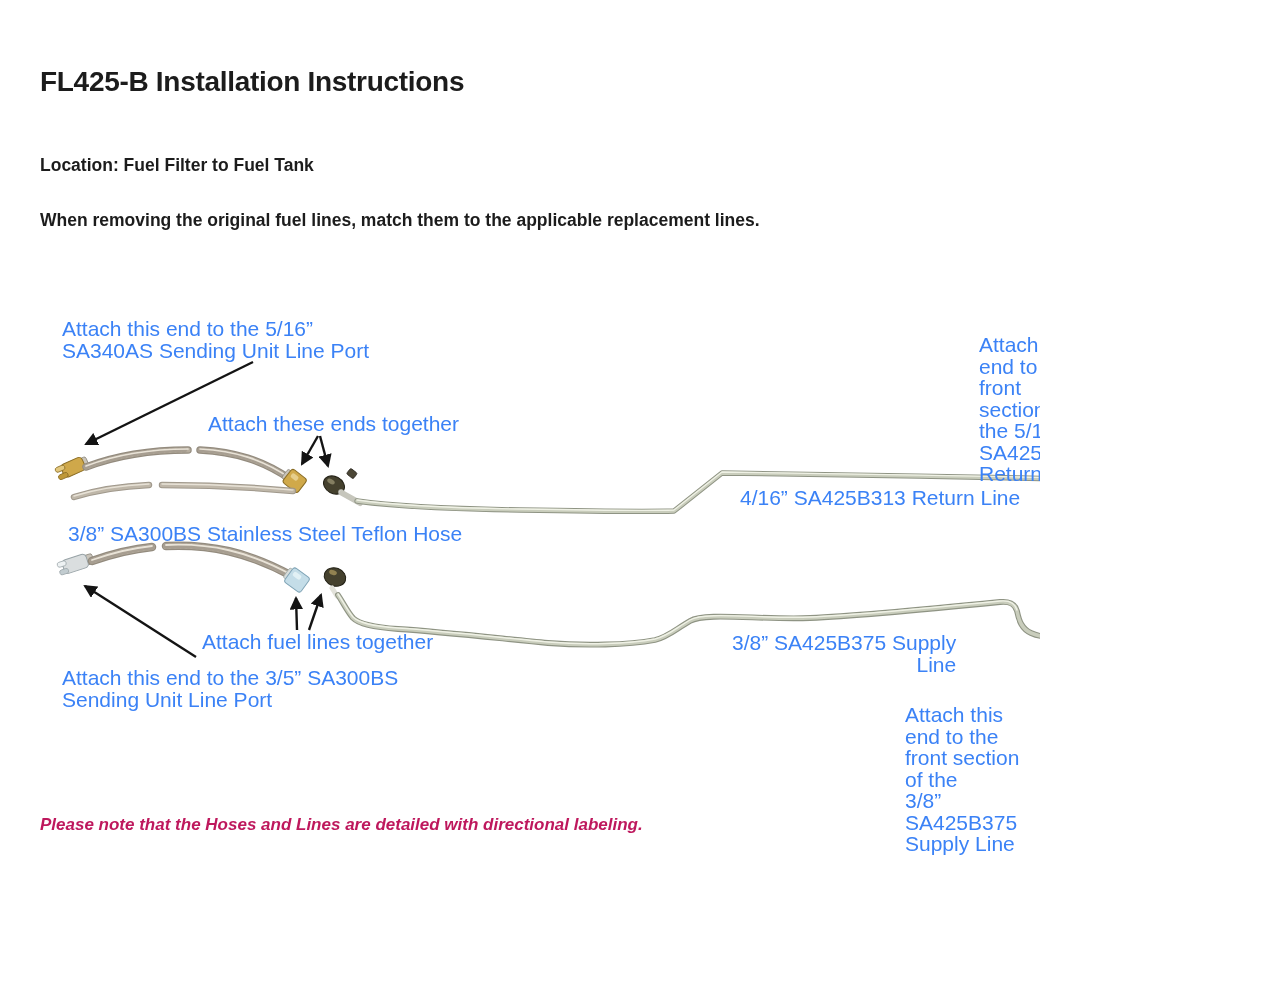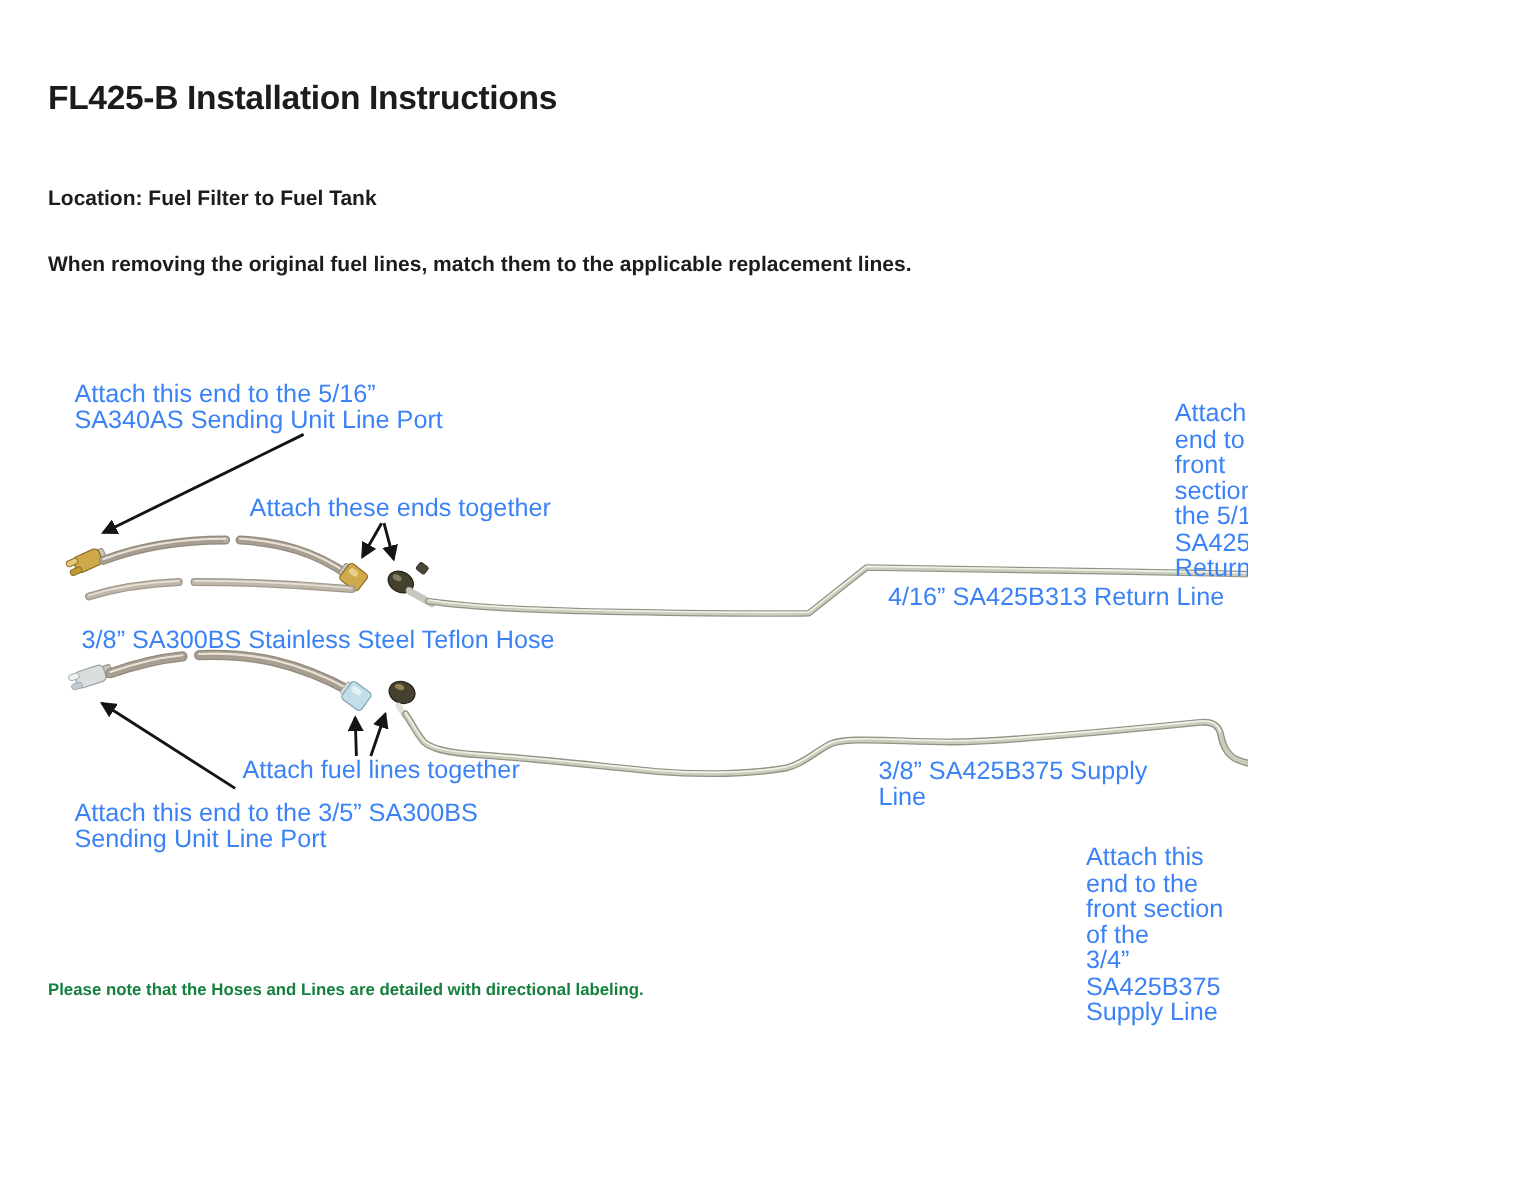--- a/index.html
+++ b/index.html
@@ -17,21 +17,21 @@
     left:40px;top:66px;
   }
   .subhead{
     font-size:17.5px;font-weight:700;margin-top:38px;
   }
   .dlabel{
     font-size:21px;line-height:21.5px;color:#3b82f6;
     white-space:pre-line;
   }
   .note{
-    font-size:14px;font-weight:700;color:#15803d;line-height:23px;
+    font-size:17px;font-weight:700;color:#be185d;line-height:23px;font-style:italic;
   }
   svg.diagram{position:absolute;left:0;top:0;width:1280px;height:989px;}
 </style>
 </head>
 <body>
 
 <div class="page">
 
   <svg class="diagram" viewBox="0 0 1280 989" xmlns="http://www.w3.org/2000/svg">
     <defs>
@@ -157,20 +157,20 @@
 SA340AS Sending Unit Line Port</div>
   <div class="abs dlabel" style="left:208px;top:413px;">Attach these ends together</div>
   <div class="abs dlabel" style="left:979px;top:334px;">Attach this end to the front
 section of the 5/16” SA425B313
 Return Line</div>
   <div class="abs dlabel" style="left:740px;top:487px;">4/16” SA425B313 Return Line</div>
   <div class="abs dlabel" style="left:68px;top:523px;">3/8” SA300BS Stainless Steel Teflon Hose</div>
   <div class="abs dlabel" style="left:202px;top:631px;">Attach fuel lines together</div>
   <div class="abs dlabel" style="left:62px;top:667px;">Attach this end to the 3/5” SA300BS
 Sending Unit Line Port</div>
-  <div class="abs dlabel" style="left:732px;top:632px;">3/8” SA425B375 Supply
+  <div class="abs dlabel" style="left:732px;top:632px;text-align:right;">3/8” SA425B375 Supply
 Line</div>
   <div class="abs dlabel" style="left:905px;top:704px;">Attach this end to the front section of the
-3/4” SA425B375 Supply Line</div>
+3/8” SA425B375 Supply Line</div>
 
   <div class="abs note" style="left:40px;top:813px;">Please note that the Hoses and Lines are detailed with directional labeling.</div>
 
 </div>
 
 </body></html>

